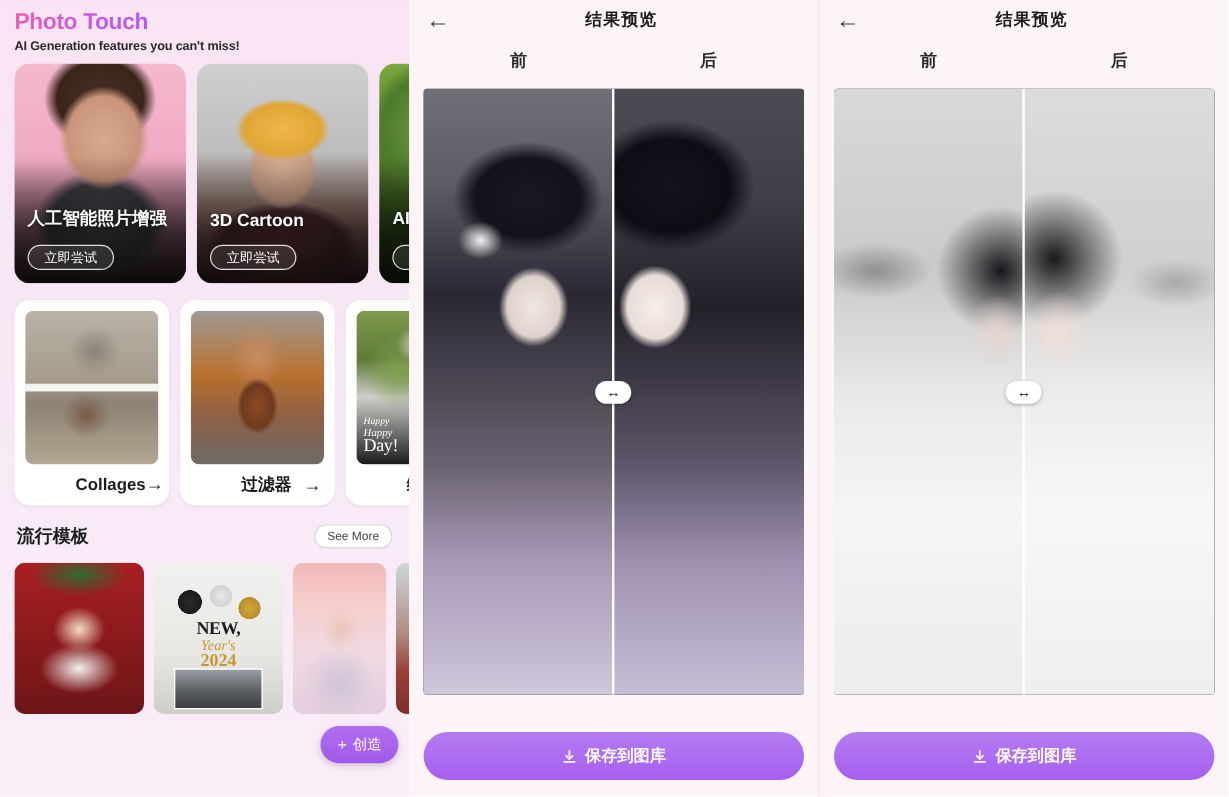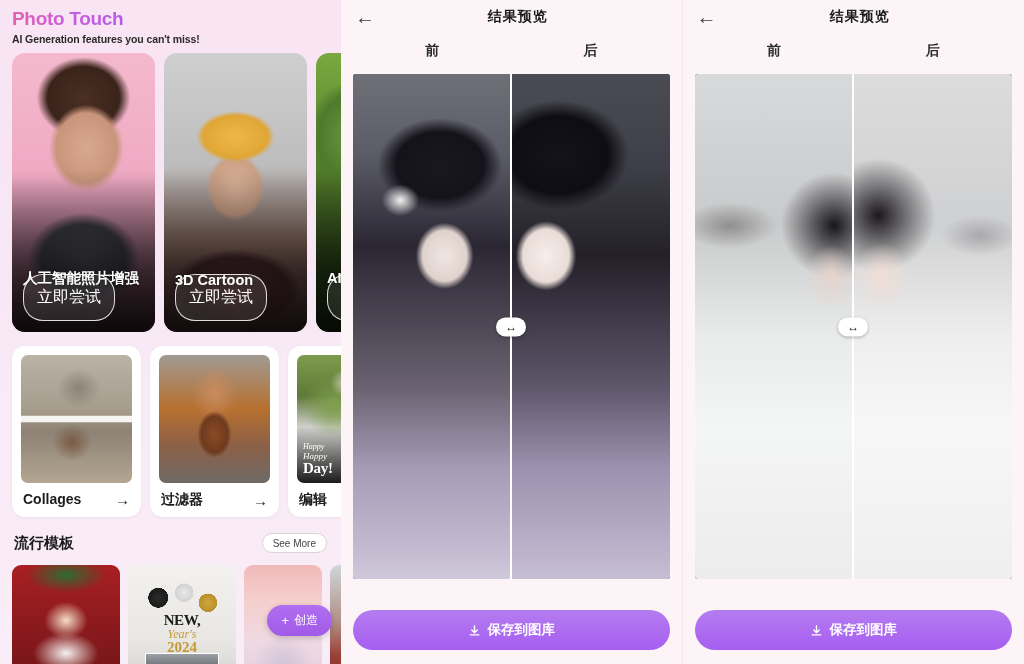--- a/index.html
+++ b/index.html
@@ -23,38 +23,38 @@
     background: linear-gradient(90deg,#e55fb0 0%, #c45ee0 55%, #b55ae8 100%);
     -webkit-background-clip: text; background-clip: text;
     -webkit-text-fill-color: transparent; color: #c45ee0;
     display: inline-block;
   }
   .app-sub { font-size: 10.5px; font-weight: bold; color: #2a2a2a; margin-top: 3px; letter-spacing: -0.1px; }
 
   
   .feature-row { display: flex; gap: 9px; padding: 6px 0 0 12px; }
   .feature-card {
-    width: 143px; height: 279px; border-radius: 13px; position: relative;
+    width: 143px; height: 183px; border-radius: 13px; position: relative;
     overflow: hidden; flex: 0 0 auto;
   }
   .feature-card.third { width: 128px; }
   .fc-img { position: absolute; inset: 0; }
   .fc-shade {
     position: absolute; left:0; right:0; bottom:0; height: 58%;
     background: linear-gradient(180deg, rgba(0,0,0,0) 0%, rgba(0,0,0,.55) 60%, rgba(0,0,0,.72) 100%);
   }
   .fc-title {
     position: absolute; left: 11px; right: 6px; bottom: 44px;
     color: #fff; font-size: 14.5px; font-weight: bold; white-space: nowrap;
     text-shadow: 0 1px 3px rgba(0,0,0,.55);
   }
   .fc-btn {
     position: absolute; left: 11px; bottom: 11px;
-    padding: 12px 13px; border: 1.3px solid rgba(255,255,255,.85);
-    border-radius: 20px; color:#fff; font-size: 16px; white-space: nowrap;
+    padding: 2px 13px; border: 1.3px solid rgba(255,255,255,.85);
+    border-radius: 20px; color:#fff; font-size: 11px; white-space: nowrap;
     background: rgba(255,255,255,.10);
   }
 
   
   .img-a {
     background:
       radial-gradient(ellipse 52px 60px at 52% 34%, #d8a98f 0%, #c9957b 58%, rgba(201,149,123,0) 72%),
       radial-gradient(ellipse 60px 52px at 50% 16%, #4a2f23 0%, #3a241a 60%, rgba(58,36,26,0) 78%),
       radial-gradient(ellipse 70px 58px at 50% 74%, #4b4b52 0%, #3b3b42 60%, rgba(59,59,66,0) 80%),
       linear-gradient(180deg,#f4b9cd 0%, #efa9c2 45%, #7d5566 78%, #2c1d24 100%);
@@ -75,21 +75,21 @@
 
   
   .tool-row { display: flex; gap: 9px; padding: 14px 0 0 12px; }
   .tool-card {
     width: 129px; background: #fff; border-radius: 13px; padding: 9px 9px 7px 9px;
     flex: 0 0 auto; box-shadow: 0 1px 3px rgba(0,0,0,.05);
   }
   .tool-card.third { width: 110px; }
   .tool-thumb { width: 100%; height: 128px; border-radius: 7px; overflow: hidden; position: relative; }
   .tool-foot { display: flex; align-items: center; justify-content: space-between; padding: 8px 2px 1px 2px; }
-  .tool-label { font-size: 14px; font-weight: bold; color: #1b1b1b; }
+  .tool-label { font-size: 14px; font-weight: bold; color: #1b1b1b; margin-left: 40px; }
   .tool-arrow { font-size: 15px; color: #1b1b1b; line-height: 1; }
   .thumb-collage {
     background:
       linear-gradient(180deg, rgba(0,0,0,0) 47%, rgba(255,255,255,.9) 48%, rgba(255,255,255,.9) 52%, rgba(0,0,0,0) 53%),
       radial-gradient(ellipse 30px 28px at 52% 26%, #8b8377 0%, rgba(139,131,119,0) 72%),
       radial-gradient(ellipse 28px 26px at 46% 68%, #7a5b44 0%, rgba(122,91,68,0) 72%),
       linear-gradient(180deg,#b9b3a6 0%, #a59c8c 44%, #8d8274 60%, #b3a692 100%);
   }
   .thumb-filter {
     background:
@@ -103,21 +103,21 @@
       radial-gradient(ellipse 40px 40px at 40% 40%, #7fa04e 0%, rgba(127,160,78,0) 78%),
       linear-gradient(180deg,#7d9b4c 0%, #5f7a38 32%, #cfcfcb 56%, #1b1b1b 100%);
     position: relative;
   }
   .edit-cap {
     position: absolute; left: 6px; bottom: 7px; color: #fff;
     font-family: "Liberation Serif", serif; line-height: 1.02;
   }
   .edit-cap .l1 { font-size: 8px; font-style: italic; display:block; }
   .edit-cap .l2 { font-size: 9px; font-style: italic; display:block; }
-  .edit-cap .l3 { font-size: 15px; font-weight: bold; display:block; letter-spacing: -0.3px; }
+  .edit-cap .l3 { font-size: 15px; font-weight: normal; display:block; letter-spacing: -0.3px; }
 
   
   .tpl-head {
     display: flex; align-items: center; justify-content: space-between;
     padding: 16px 14px 0 14px;
   }
   .tpl-title { font-size: 15px; font-weight: bold; color: #1b1b1b; }
   .see-more {
     font-size: 10px; color: #444; border: 1px solid #d9d4dc; background: #fff;
     border-radius: 12px; padding: 3.5px 10px;

